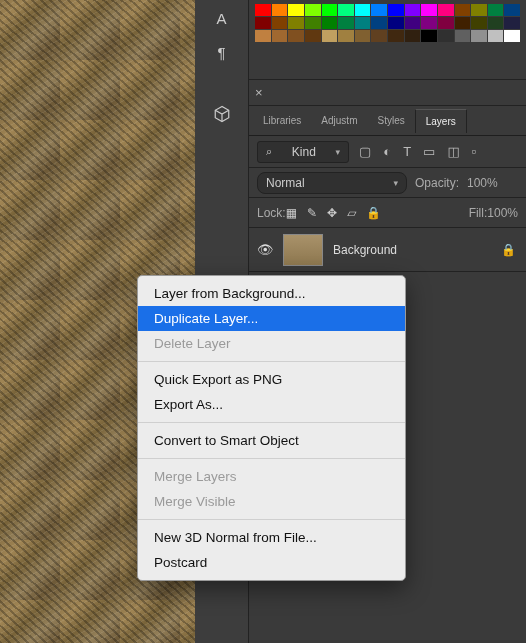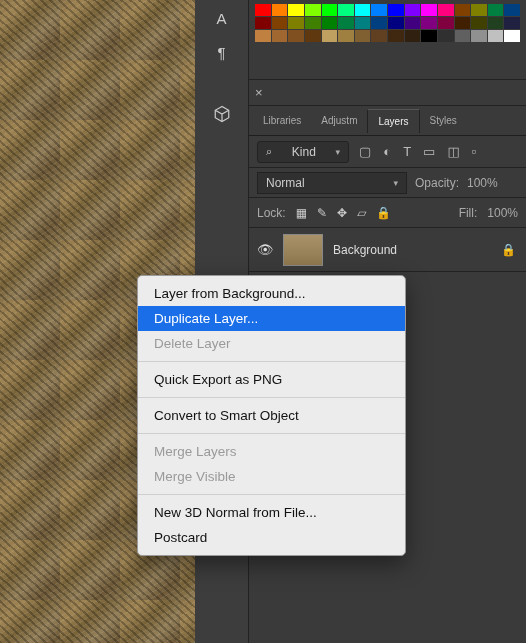--- a/index.html
+++ b/index.html
@@ -18,22 +18,22 @@
 .panel-tab-strip .close{color:#bbb;font-size:13px;padding:0 6px;cursor:pointer}
 .tabs{display:flex;align-items:center;gap:0;height:30px;padding-left:4px;border-bottom:1px solid #1e1e1e}
 .tab{color:#aaa;font-size:10px;padding:6px 10px;cursor:pointer}
 .tab.active{color:#eee;background:#3a3a3a;border-top:1px solid #555;border-left:1px solid #222;border-right:1px solid #222}
 .filter-row{display:flex;align-items:center;gap:10px;height:32px;padding:0 8px;border-bottom:1px solid #222}
 .kind{display:flex;align-items:center;gap:6px;background:#303030;border:1px solid #222;border-radius:3px;height:22px;padding:0 8px;color:#ccc;font-size:12px;min-width:92px;justify-content:space-between}
 .kind .mag{font-size:11px;color:#ccc}
 .ficons{display:flex;gap:12px;color:#bbb;font-size:13px;align-items:center}
 .ficons span{cursor:pointer}
 .blend-row{display:flex;align-items:center;gap:8px;height:30px;padding:0 8px;border-bottom:1px solid #222;color:#aaa;font-size:12px}
-.blend-sel{background:#303030;border:1px solid #222;border-radius:0;height:22px;padding:0 8px;color:#ccc;min-width:150px;display:flex;align-items:center;justify-content:space-between}
-.lock-row{display:flex;align-items:center;gap:10px;height:30px;padding:0 8px;border-bottom:1px solid #222;color:#aaa;font-size:12px}
+.blend-sel{background:#303030;border:1px solid #222;border-radius:8px;height:22px;padding:0 8px;color:#ccc;min-width:150px;display:flex;align-items:center;justify-content:space-between}
+.lock-row{display:flex;align-items:center;height:30px;padding:0 8px;border-bottom:1px solid #222;color:#aaa;font-size:12px}
 .lock-row .icons{display:flex;gap:10px;color:#ccc;font-size:12px}
 .layer-row{display:flex;align-items:center;height:44px;padding:0 8px;border-bottom:1px solid #222;position:relative;color:#ddd;font-size:12px;gap:10px}
 .eye{width:16px;color:#ddd;font-size:13px}
 .thumb{width:40px;height:32px;border:1px solid #888;background:linear-gradient(#a9926a,#8d774f)}
 .lock-ind{position:absolute;right:10px;color:#bbb;font-size:12px}
 .ctx{position:absolute;left:137px;top:275px;width:269px;background:#ececec;border:1px solid #9a9a9a;border-radius:5px;box-shadow:0 8px 24px rgba(0,0,0,.45);padding:5px 0;font-size:13.5px;color:#222}
 .ctx .item{padding:5px 16px;cursor:default;white-space:nowrap}
 .ctx .item.enabled{color:#111;cursor:pointer}
 .ctx .item.disabled{color:#9a9a9a}
 .ctx .item.hover{background:#1a6fe8;color:#ffffff}
@@ -111,22 +111,22 @@
         </div>
     </div>
 
     <div class="panel-tab-strip">
       <span class="close">×</span>
     </div>
 
     <div class="tabs" id="tabs-row">
         <div class="tab">Libraries</div>
         <div class="tab">Adjustm</div>
+        <div class="tab">Styles</div>
         <div class="tab active">Layers</div>
-        <div class="tab">Styles</div>
       </div>
 
     <div class="filter-row">
       <div class="kind">
         <span class="mag">⌕</span>
         <span>Kind</span>
         <span class="chev">▾</span>
       </div>
       <div class="ficons" id="filter-icons">
           <span>▢</span>
@@ -168,20 +168,21 @@
     </div>
   </div>
 </div>
 
 <div class="ctx" id="ctx">
     <div class="item enabled">Layer from Background...</div>
     <div class="item enabled hover">Duplicate Layer...</div>
     <div class="item disabled">Delete Layer</div>
     <div class="sep"></div>
     <div class="item enabled">Quick Export as PNG</div>
+    <div class="item enabled">Export As...</div>
     <div class="sep"></div>
     <div class="item enabled">Convert to Smart Object</div>
     <div class="sep"></div>
     <div class="item disabled">Merge Layers</div>
     <div class="item disabled">Merge Visible</div>
     <div class="sep"></div>
     <div class="item enabled">New 3D Normal from File...</div>
     <div class="item enabled">Postcard</div>
   </div>
 

